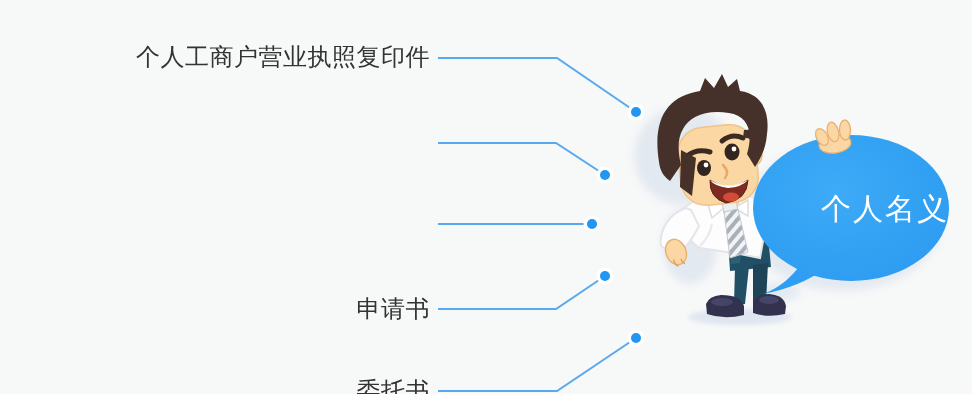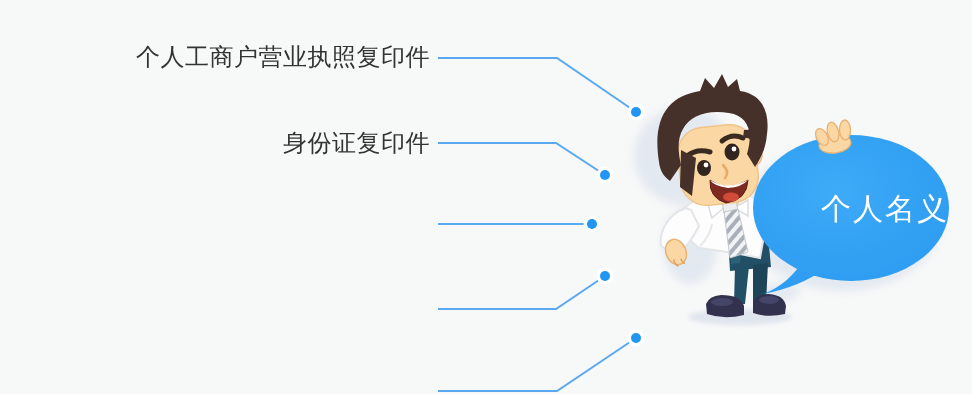--- a/index.html
+++ b/index.html
@@ -170,16 +170,17 @@
           <circle class="dot-core" cx="605" cy="276" r="5"></circle>
         </g>
       <g>
           <circle class="dot-halo" cx="636" cy="338" r="8.5"></circle>
           <circle class="dot-core" cx="636" cy="338" r="5"></circle>
         </g>
     </g>
   </svg>
 
   <div class="req-label" style="top:44px">个人工商户营业执照复印件</div>
-  <div class="req-label" style="top:130px">身份证复印件</div>
+  <div class="req-label" style="top:296px">申请书</div>
+  <div class="req-label" style="top:378px">委托书</div>
 
   <div class="bubble-label">个人名义</div>
 </div>
 
 </body></html>

